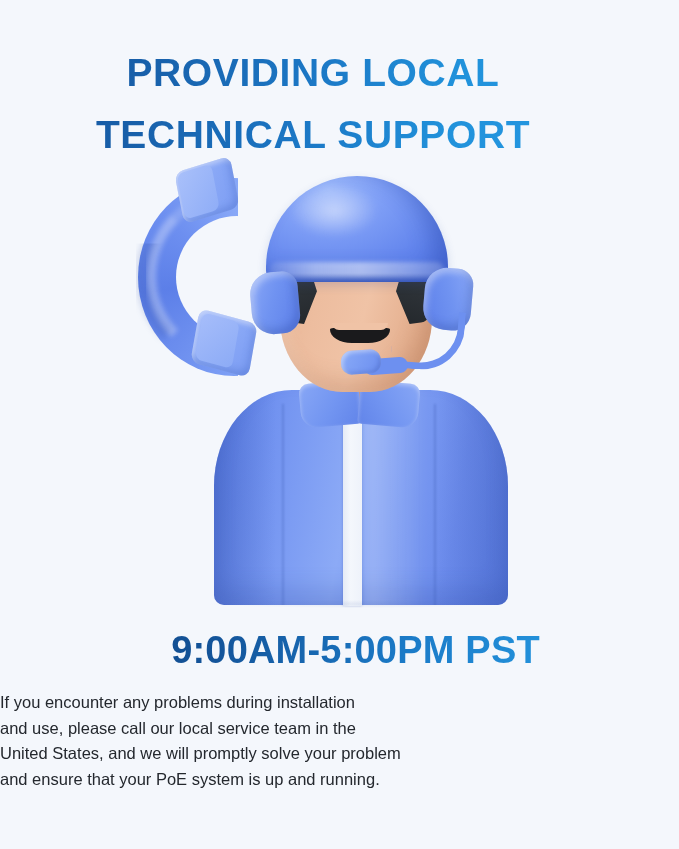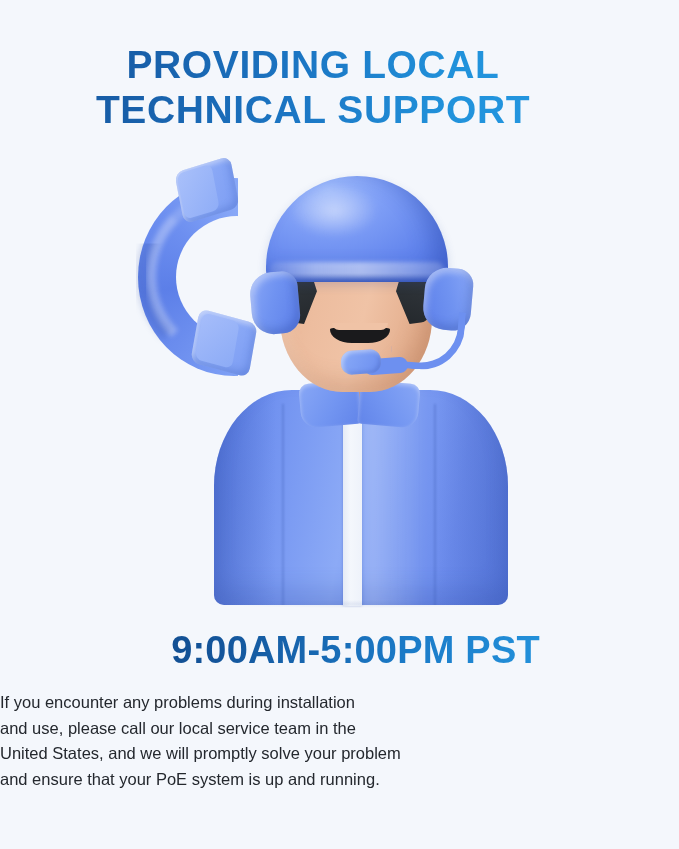--- a/index.html
+++ b/index.html
@@ -25,21 +25,21 @@
   
   .heading {
     position:absolute;
     top:42px;
     left:0;
     width:626px;
     text-align:center;
     font-size:39px;
     font-weight:bold;
     letter-spacing:0.6px;
-    line-height:45px;
+    line-height:62px;
     background:linear-gradient(100deg,#13569f 0%,#185fa9 22%,#1b76c4 48%,#2192db 72%,#2699e4 100%);
     -webkit-background-clip:text;
     background-clip:text;
     color:transparent;
     -webkit-text-fill-color:transparent;
     white-space:pre-line;
     text-decoration:underline;
   }
 
   

